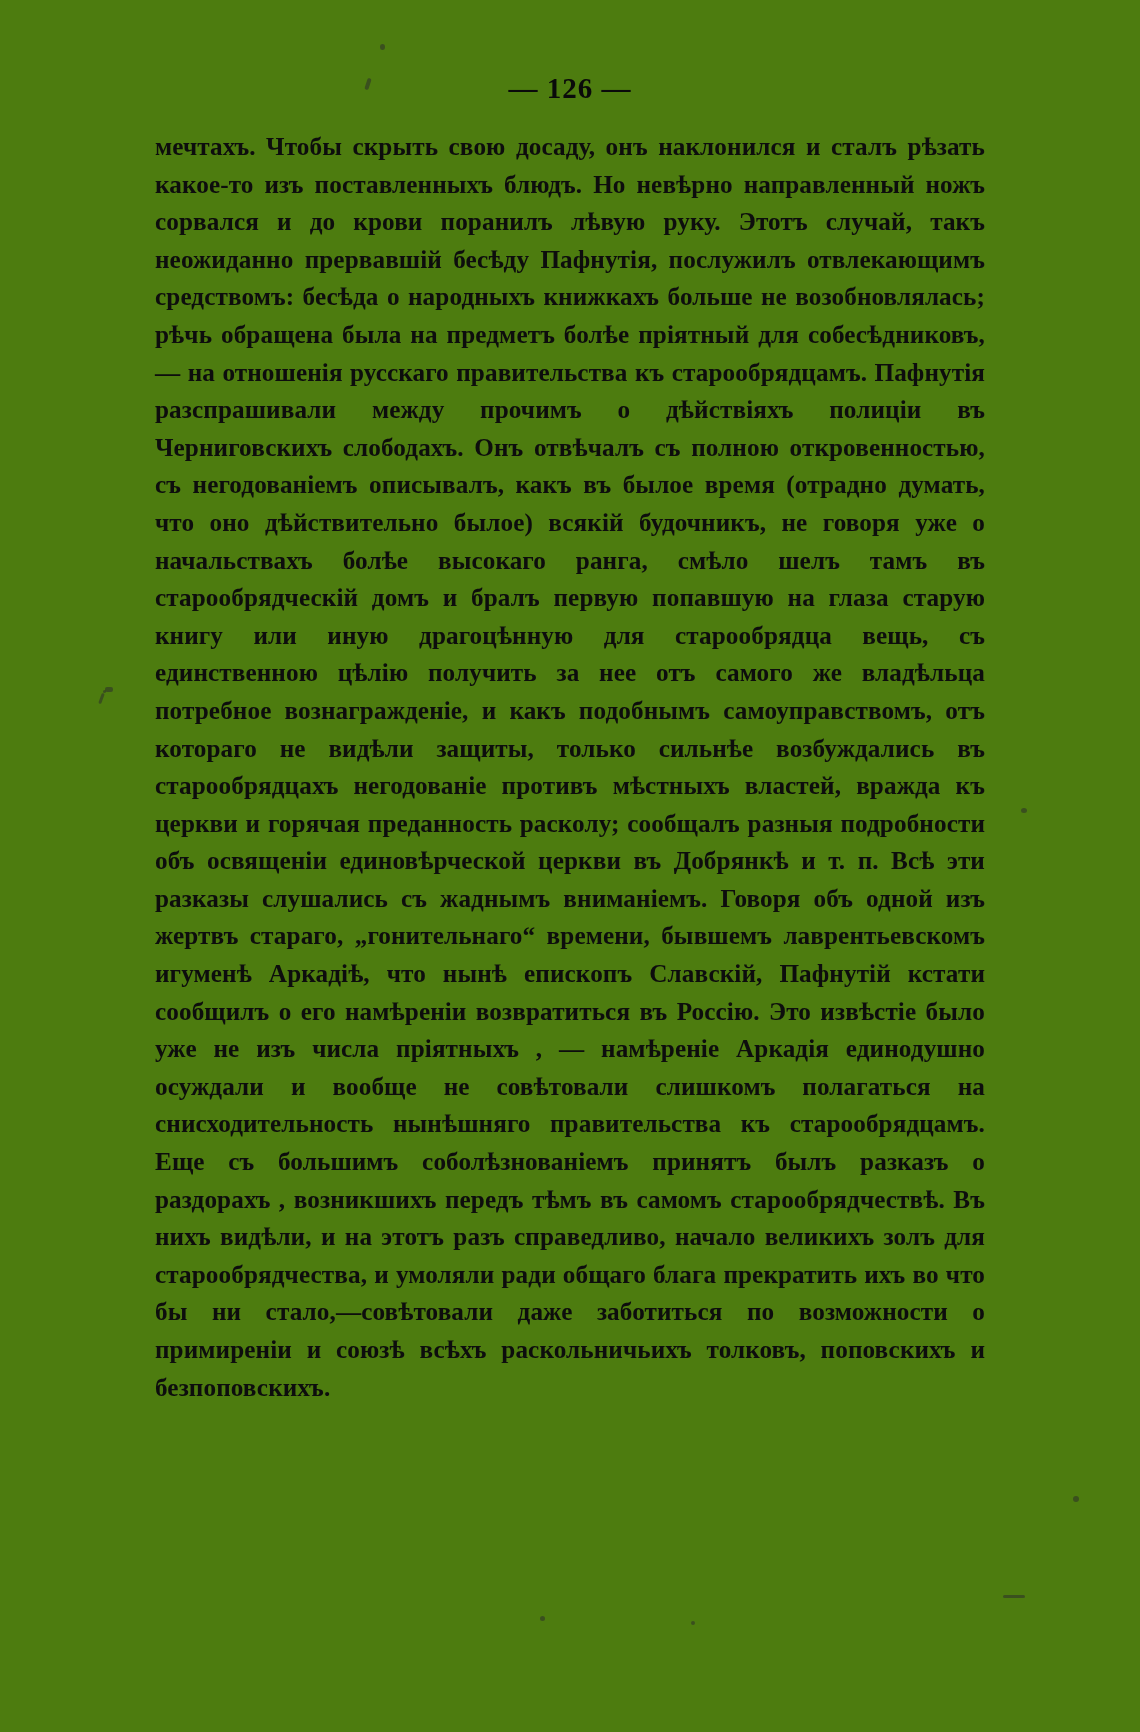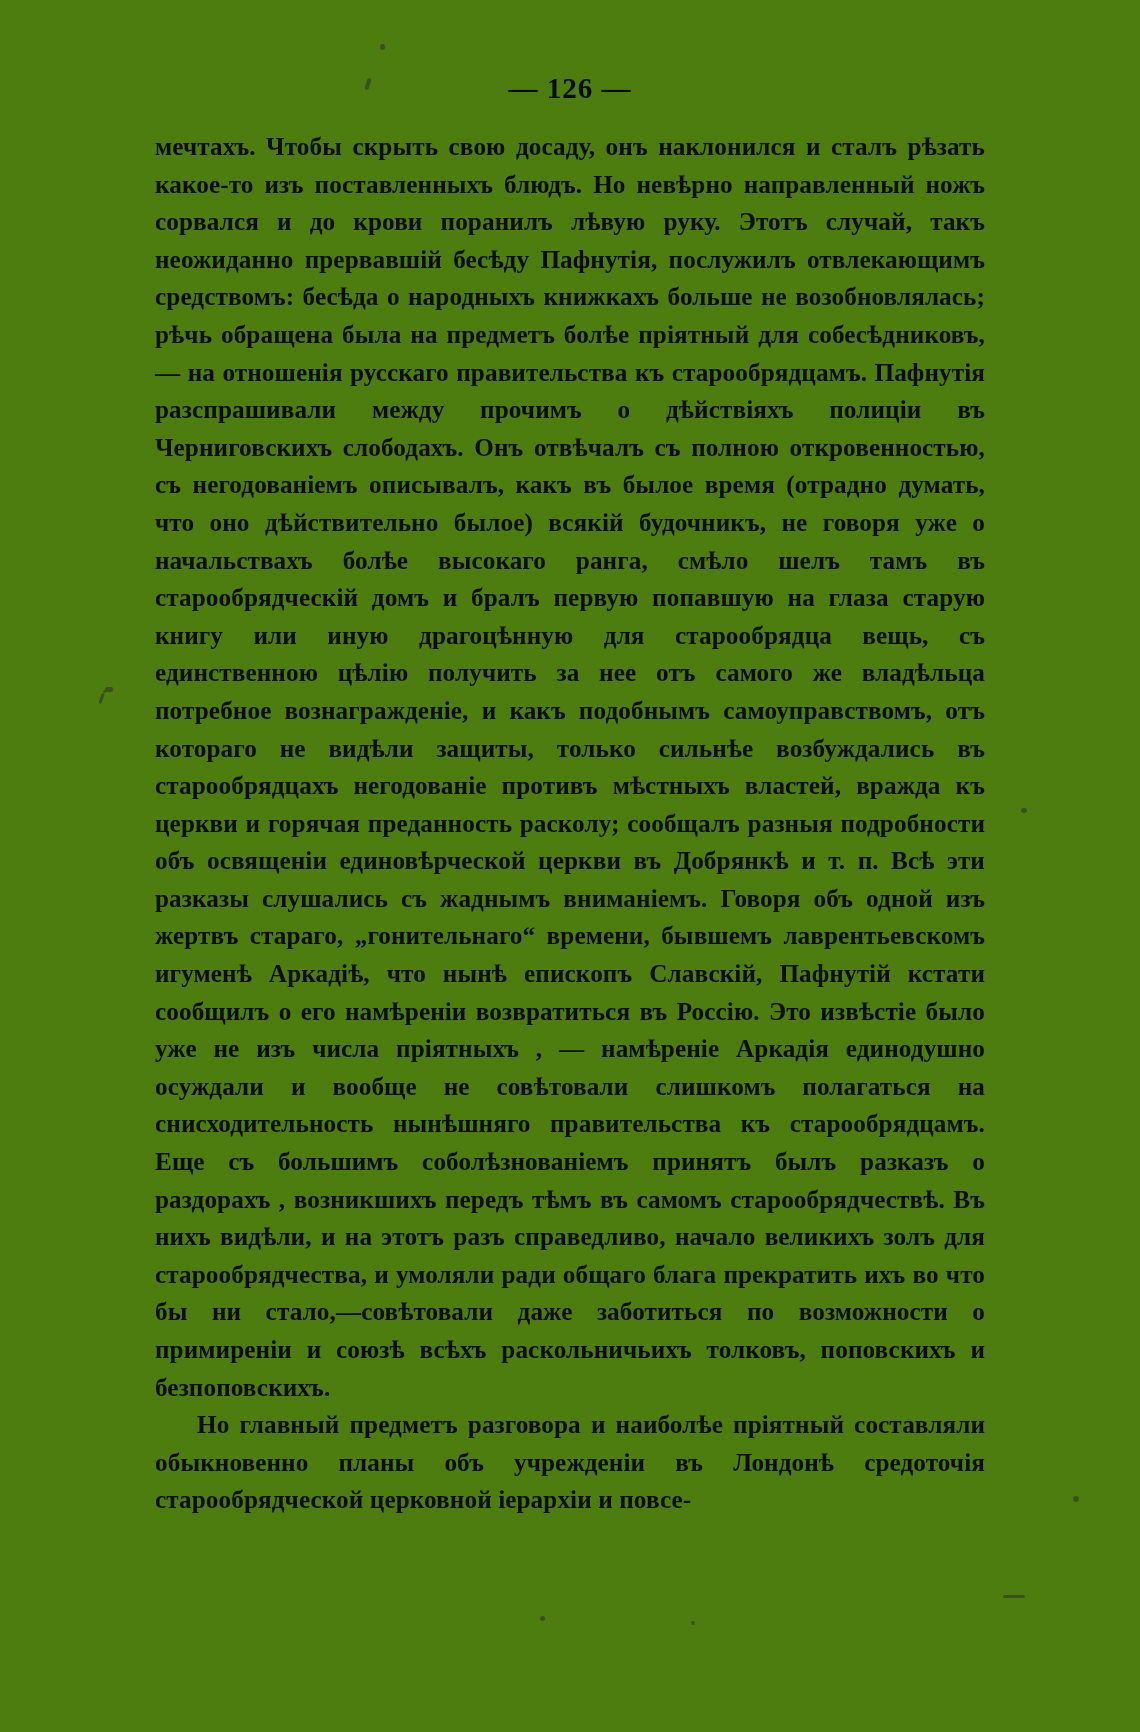--- a/index.html
+++ b/index.html
@@ -79,16 +79,15 @@
   <div class="speck" style="left:1021px;top:808px;width:6px;height:5px;"></div>
   <div class="speck" style="left:1073px;top:1496px;width:6px;height:6px;"></div>
   <div class="speck" style="left:540px;top:1616px;width:5px;height:5px;"></div>
   <div class="speck" style="left:691px;top:1621px;width:4px;height:4px;"></div>
   <div class="speck" style="left:1003px;top:1595px;width:22px;height:3px;border-radius:2px;"></div>
 
   <div class="page-number">— 126 —</div>
 
   <div class="body-text">
     <p>мечтахъ. Чтобы скрыть свою досаду, онъ наклонился и сталъ рѣзать какое-то изъ поставленныхъ блюдъ. Но невѣрно направленный ножъ сорвался и до крови поранилъ лѣвую руку. Этотъ случай, такъ неожиданно прервавшій бесѣду Пафнутія, послужилъ отвлекающимъ средствомъ: бесѣда о народныхъ книжкахъ больше не возобновлялась; рѣчь обращена была на предметъ болѣе пріятный для собесѣдниковъ, — на отношенія русскаго правительства къ старообрядцамъ. Пафнутія разспрашивали между прочимъ о дѣйствіяхъ полиціи въ Черниговскихъ слободахъ. Онъ отвѣчалъ съ полною откровенностью, съ негодованіемъ описывалъ, какъ въ былое время (отрадно думать, что оно дѣйствительно былое) всякій будочникъ, не говоря уже о начальствахъ болѣе высокаго ранга, смѣло шелъ тамъ въ старообрядческій домъ и бралъ первую попавшую на глаза старую книгу или иную драгоцѣнную для старообрядца вещь, съ единственною цѣлію получить за нее отъ самого же владѣльца потребное вознагражденіе, и какъ подобнымъ самоуправствомъ, отъ котораго не видѣли защиты, только сильнѣе возбуждались въ старообрядцахъ негодованіе противъ мѣстныхъ властей, вражда къ церкви и горячая преданность расколу; сообщалъ разныя подробности объ освященіи единовѣрческой церкви въ Добрянкѣ и т. п. Всѣ эти разказы слушались съ жаднымъ вниманіемъ. Говоря объ одной изъ жертвъ стараго, „гонительнаго“ времени, бывшемъ лаврентьевскомъ игуменѣ Аркадіѣ, что нынѣ епископъ Славскій, Пафнутій кстати сообщилъ о его намѣреніи возвратиться въ Россію. Это извѣстіе было уже не изъ числа пріятныхъ , — намѣреніе Аркадія единодушно осуждали и вообще не совѣтовали слишкомъ полагаться на снисходительность нынѣшняго правительства къ старообрядцамъ. Еще съ большимъ соболѣзнованіемъ принятъ былъ разказъ о раздорахъ , возникшихъ передъ тѣмъ въ самомъ старообрядчествѣ. Въ нихъ видѣли, и на этотъ разъ справедливо, начало великихъ золъ для старообрядчества, и умоляли ради общаго блага прекратить ихъ во что бы ни стало,—совѣтовали даже заботиться по возможности о примиреніи и союзѣ всѣхъ раскольничьихъ толковъ, поповскихъ и безпоповскихъ.</p>
-    <p class="indent">Но главный предметъ разговора и наиболѣе пріятный составляли обыкновенно планы объ учрежденіи въ Лондонѣ средоточія старообрядческой церковной іерархіи и повсе-</p>
   </div>
 
 </div>
 
 </body></html>

